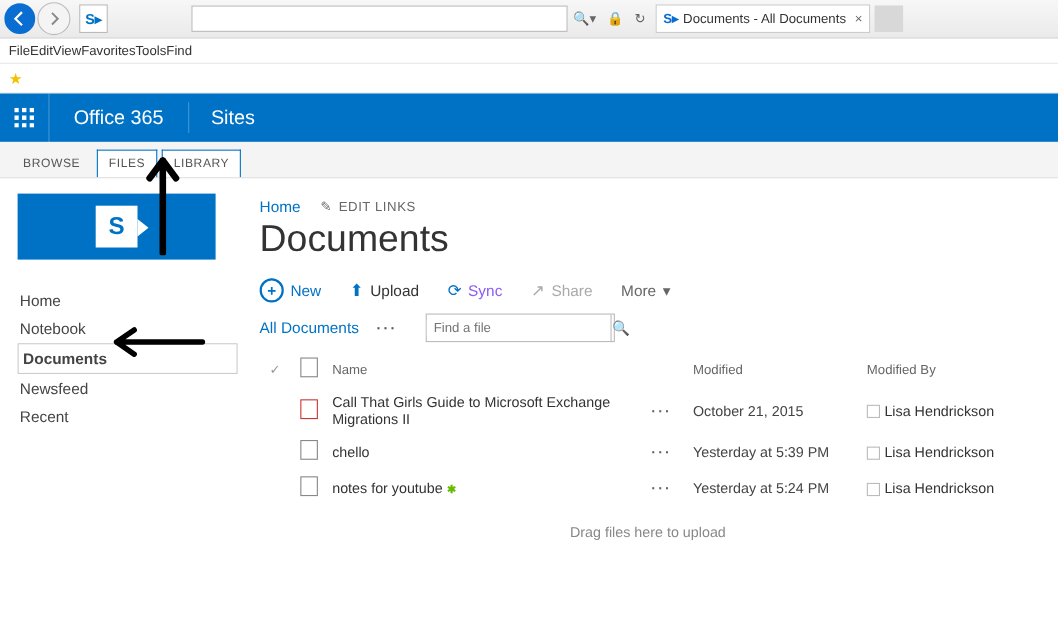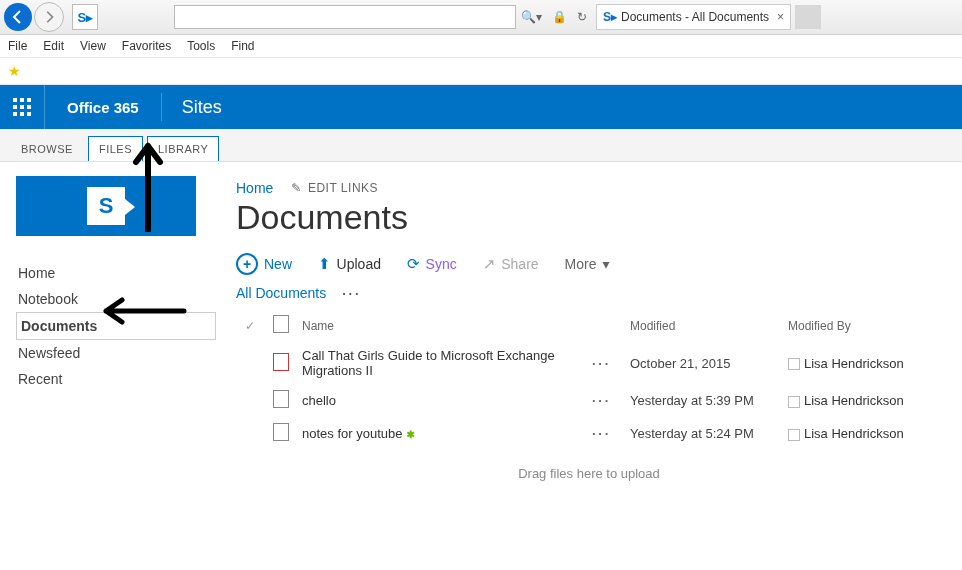--- a/index.html
+++ b/index.html
@@ -11,28 +11,28 @@
 .ie-bar .fwd{border:1px solid #bbb;color:#888;background:#f4f4f4}
 .ie-bar .url-icon{width:24px;height:24px;border:1px solid #bbb;display:flex;align-items:center;justify-content:center;margin:0 6px;background:#fff}
 .ie-bar .url-box{flex:0 0 340px;height:22px;border:1px solid #bbb;background:#fff;margin-left:70px}
 .ie-bar .url-ctrl{display:flex;align-items:center;color:#666;font-size:12px;gap:4px;margin-left:2px}
 .ie-bar .url-ctrl span{padding:0 3px}
 .ie-bar .tab{border:1px solid #ccc;background:#fff;height:24px;display:flex;align-items:center;padding:0 6px;margin-left:6px;font-size:12px}
 .ie-bar .tab .sp-ico{color:#0a6dd1;font-weight:bold;margin-right:4px}
 .ie-bar .tab .x{margin-left:8px;color:#666}
 .ie-bar .newtab{width:26px;height:24px;background:#d8d8d8;margin-left:4px}
 
-.ie-menu{height:22px;display:flex;align-items:center;gap:16px;padding:0 8px;border-bottom:1px solid #e6e6e6;font-size:12px}
+.ie-menu{height:22px;display:flex;align-items:center;padding:0 8px;border-bottom:1px solid #e6e6e6;font-size:12px}
 
 .fav-strip{height:26px;display:flex;align-items:center;padding:0 8px;border-bottom:1px solid #e6e6e6}
 .fav-strip .star{color:#f2c200;font-size:14px}
 
 .suite{height:44px;background:#0072c6;color:#fff;display:flex;align-items:center}
 .suite .waffle{width:44px;height:44px;display:flex;align-items:center;justify-content:center;border-right:1px solid rgba(255,255,255,0.25)}
-.suite .brand{padding:0 22px;font-size:15px;font-weight:700;border-right:1px solid rgba(255,255,255,0.25);height:28px;display:flex;align-items:center}
+.suite .brand{padding:0 22px;font-size:18px;font-weight:400;border-right:1px solid rgba(255,255,255,0.25);height:28px;display:flex;align-items:center}
 .suite .sites{padding:0 20px;font-size:18px;font-weight:300}
 .waffle svg{fill:#fff}
 
 .ribbon{height:32px;background:#f4f4f4;border-bottom:1px solid #e0e0e0;display:flex;align-items:flex-end;padding:0 10px;font-size:11px;color:#555;letter-spacing:0.5px}
 .ribbon .rtab{padding:6px 10px;margin-right:4px;border:1px solid transparent;border-bottom:none}
 .ribbon .rtab.sel{border-color:#0072c6;background:#fff}
 
 .split{display:flex}
 .leftcol{width:200px;padding:14px 0 0 16px;position:relative}
 .sp-logo{width:180px;height:60px;background:#0072c6;display:flex;align-items:center;justify-content:center;margin-bottom:8px}
@@ -202,20 +202,24 @@
       </div>
       <div class="tbtn more">
         <span>More</span>
         <span>▾</span>
       </div>
     </div>
 
     <div class="viewbar">
       <span class="viewname">All Documents</span>
       <span class="dots">···</span>
+      <div class="findbox">
+        <input type="text" placeholder="Find a file" style="">
+        <div class="mag">🔍</div>
+      </div>
     </div>
 
     <table class="tbl">
       <thead>
         <tr>
           <th class="chk">✓</th>
           <th class="typecell"><span class="note-icon"></span></th>
           <th>Name</th>
           <th style="width:30px"></th>
           <th class="modcol">Modified</th>

